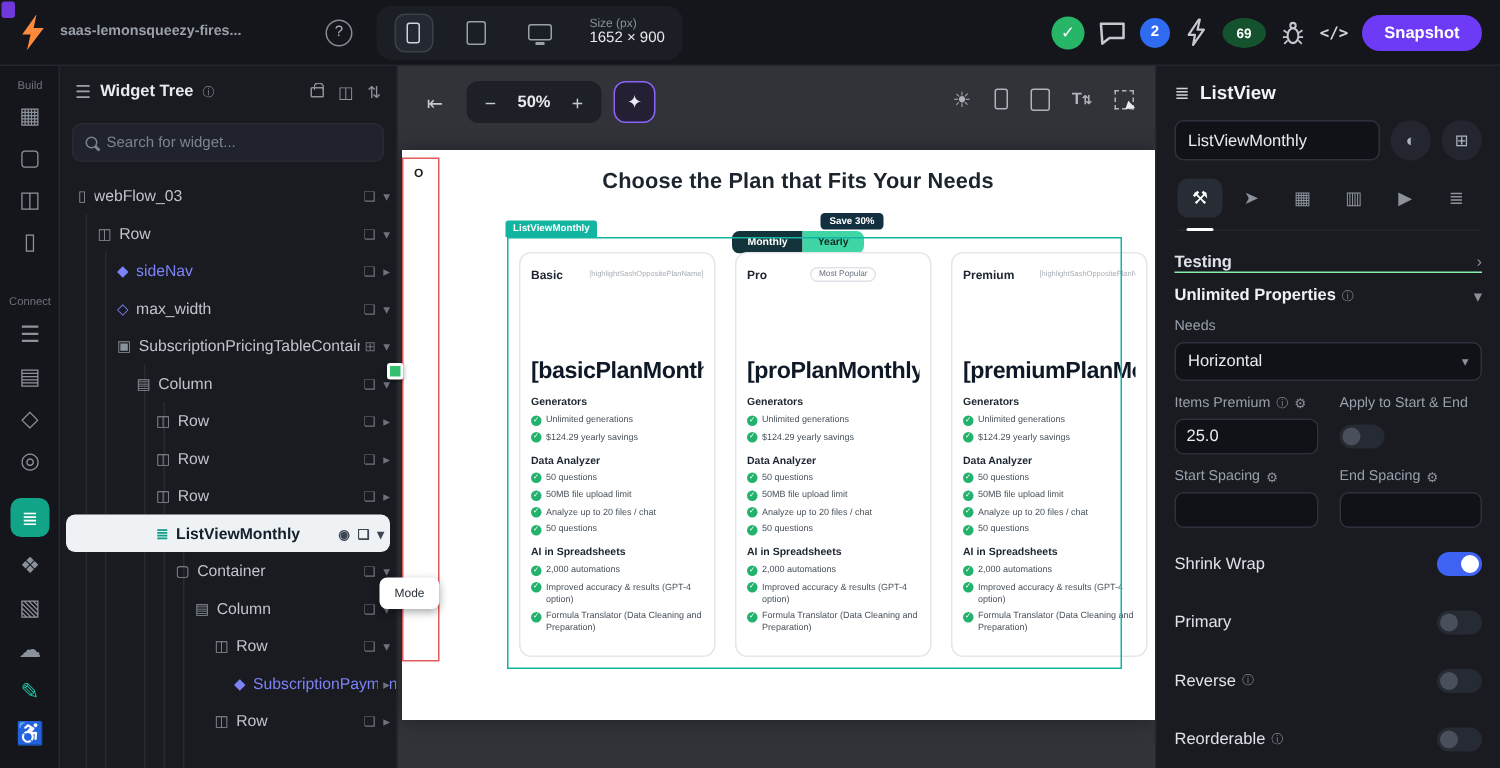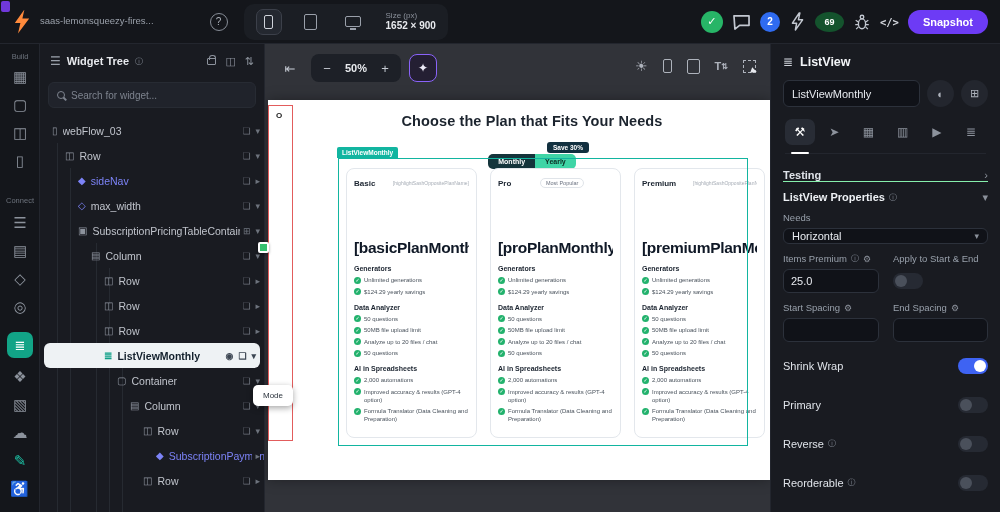--- a/index.html
+++ b/index.html
@@ -6,32 +6,32 @@
   html,body{width:1000px;height:512px;overflow:hidden}
   body{position:relative;background:#14161b;font-family:"Liberation Sans",sans-serif;color:#e8eaee}
 
   
   .topbar{position:absolute;left:0;top:0;width:1000px;height:44px;background:#14161b;border-bottom:1px solid #23262e;display:flex;align-items:center;z-index:30}
   .corner-dot{position:absolute;left:1px;top:1px;width:9px;height:11px;background:#7a3cf0;border-radius:2px;opacity:.9}
   .ff-logo{width:20px;height:24px;margin-left:12px;background:#ff8a3c;clip-path:polygon(62% 0,14% 56%,42% 56%,30% 100%,86% 38%,52% 38%);flex:none}
   .title-block{margin-left:8px;line-height:1.15}
   .t1{font-size:12.5px;font-weight:bold;color:#fff;display:inline}
   .t1small{font-size:8.5px;color:#8b919b;margin-left:5px}
-  .t2{font-size:9.5px;color:#9aa0aa;font-weight:normal}
+  .t2{font-size:9.5px;color:#9aa0aa;font-weight:bold}
   .help-circle{width:18px;height:18px;border:1.5px solid #868c96;border-radius:50%;color:#aeb3bc;font-size:10px;display:flex;align-items:center;justify-content:center;margin-left:56px;cursor:pointer}
   .device-pill{margin-left:16px;height:36px;background:#1b1e24;border-radius:10px;display:flex;align-items:center;padding:0 12px;gap:16px}
   .dev-btn{width:26px;height:26px;border-radius:7px;display:flex;align-items:center;justify-content:center}
   .dev-btn.sel{border:1px solid #3c404a;background:#242830}
   .ico-phone-s{width:9px;height:14px;border:1.5px solid #cfd3da;border-radius:2px}
   .ico-tablet-s{width:13px;height:16px;border:1.5px solid #9aa0aa;border-radius:2px}
   .ico-desk-s{width:16px;height:11px;border:1.5px solid #9aa0aa;border-radius:2px;position:relative}
   .ico-desk-s::after{content:"";position:absolute;left:4px;bottom:-4px;width:6px;height:2px;background:#9aa0aa}
   .size-block{line-height:1.2;margin-left:4px}
   .size-lab{font-size:8px;color:#8b919b}
-  .size-val{font-size:10px;font-weight:bold;color:#e8eaee}
+  .size-val{font-size:10px;font-weight:normal;color:#e8eaee}
   .top-right{margin-left:auto;margin-right:12px;display:flex;align-items:center;gap:9px}
   .ok-circle{width:22px;height:22px;border-radius:50%;background:#27b567;color:#fff;font-size:11px;display:flex;align-items:center;justify-content:center}
   .badge-blue{width:20px;height:20px;border-radius:50%;background:#2f6bf0;color:#fff;font-size:10px;font-weight:bold;display:flex;align-items:center;justify-content:center}
   .badge-orange{width:29px;height:20px;border-radius:50%;background:#14532d;color:#fff;font-size:9px;font-weight:bold;display:flex;align-items:center;justify-content:center}
   .code-txt{font-size:10.5px;font-weight:bold;color:#d4d7dd;font-family:"DejaVu Sans Mono",monospace}
   .snapshot-btn{background:#6d3bf5;color:#fff;font-size:11px;font-weight:bold;border:none;border-radius:14px;padding:6px 15px;cursor:pointer}
 
   
   .rail{position:absolute;left:0;top:44px;width:40px;height:468px;background:#14161b;border-right:1px solid #23262e;z-index:20}
   .rail-label{position:absolute;width:40px;text-align:center;font-size:7.5px;color:#6d737d}
@@ -128,21 +128,21 @@
   .itab.active{background:#282c35;color:#fff}
   .itab.active::after{content:"";position:absolute;left:6px;bottom:-9px;width:18px;height:2px;background:#fff;border-radius:2px}
   .sect-row{display:flex;align-items:flex-end;height:28px;border-bottom:1px solid #86efac;cursor:pointer}
   .sect-title{font-size:11px;font-weight:600;color:#dfe3e9}
   .sect-chev{margin-left:auto;color:#8b919b;font-size:11px}
   .props-head{display:flex;align-items:center;gap:4px;height:30px;cursor:pointer}
   .props-title{font-size:11px;font-weight:bold;color:#eef1f5}
   .mini-info{font-size:8px;color:#7d838e}
   .mini-gear{font-size:9px;color:#8c929c}
   .flabel{font-size:9.5px;color:#98a0ab;display:flex;align-items:center;gap:4px}
-  .select{height:16px;background:#101218;border:1px solid #2c313b;border-radius:6px;display:flex;align-items:center;padding:0 8px;font-size:11px;color:#e8ebf0;cursor:pointer}
+  .select{height:26px;background:#101218;border:1px solid #2c313b;border-radius:6px;display:flex;align-items:center;padding:0 8px;font-size:11px;color:#e8ebf0;cursor:pointer}
   .select .chev{margin-left:auto;color:#8b919b;font-size:9px}
   .two-col{display:flex;gap:14px;margin-top:9px}
   .col-a{width:96px;flex:none}.col-b{flex:1}
   .num-input{width:96px;height:24px;background:#101218;border:1px solid #2c313b;border-radius:6px;color:#e8ebf0;font-size:11px;padding:0 7px;outline:none;margin-top:5px;font-family:"Liberation Sans",sans-serif}
   .num-input.full{width:100%}
   .tgl{width:30px;height:16px;border-radius:8px;background:#262a33;position:relative;cursor:pointer;flex:none}
   .tgl .knob{position:absolute;left:2px;top:2px;width:12px;height:12px;border-radius:50%;background:#4a505b}
   .tgl.on{background:#3e63f3}
   .tgl.on .knob{left:16px;background:#fff}
   .trow-prop{display:flex;align-items:center;height:27px;margin-top:12px}
@@ -578,21 +578,21 @@
     <div class="itab">▦</div>
     <div class="itab">▥</div>
     <div class="itab">▶</div>
     <div class="itab">≣</div>
   </div>
   <div class="sect-row">
     <span class="sect-title">Testing</span>
     <span class="sect-chev">›</span>
   </div>
   <div class="props-head">
-    <span class="props-title">ListView Properties</span>
+    <span class="props-title">Unlimited Properties</span>
     <span class="mini-info">ⓘ</span>
     <span class="sect-chev">▾</span>
   </div>
   <div class="flabel">
       <span>Needs</span>
     </div>
   <div class="select" style="margin-top:5px">
     <span>Horizontal</span>
     <span class="chev">▾</span>
   </div>

